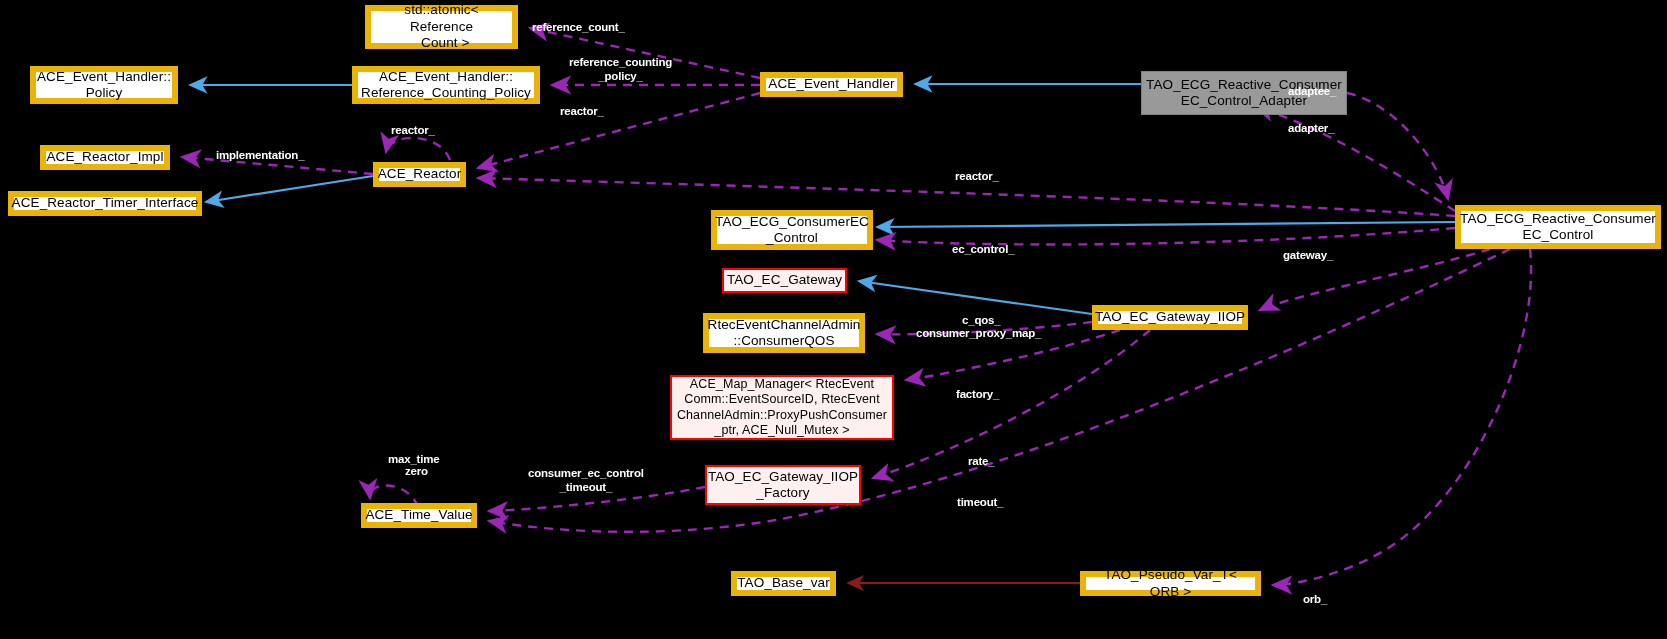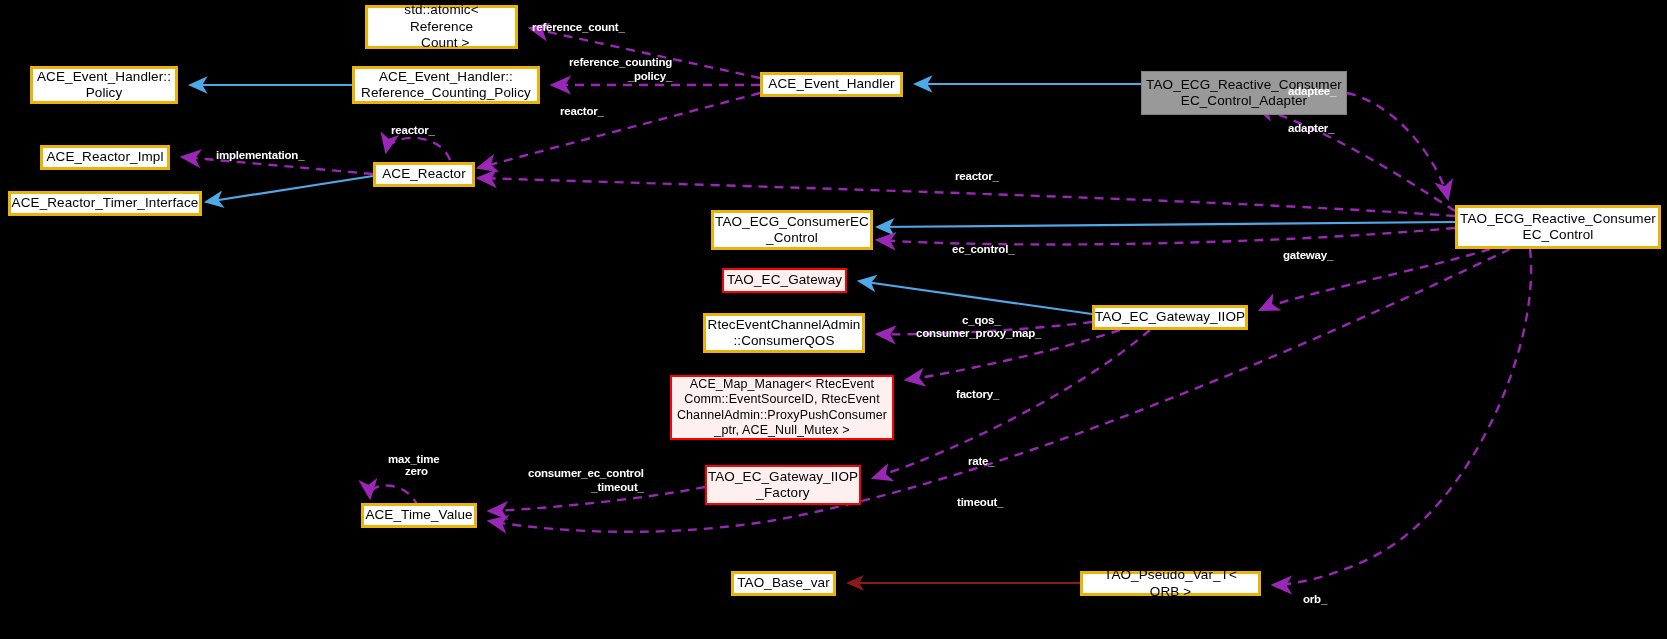--- a/index.html
+++ b/index.html
@@ -27,39 +27,39 @@
     position: absolute;
     box-sizing: border-box;
     display: flex;
     align-items: center;
     justify-content: center;
     text-align: center;
     font-size: 13.5px;
     line-height: 1.22;
     color: #000000;
     background: #ffffff;
-    border: 3px solid #eab308;
+    border: 6px solid #eab308;
     padding: 2px 5px;
     white-space: pre-line;
     letter-spacing: 0.1px;
   }
   .node.gray {
     background: #999999;
     border: 1px solid #808080;
   }
   .node.pinkred {
     background: #fff0f0;
     border: 2px solid #ff0000;
   }
   .edge-label {
     position: absolute;
     color: #ffffff;
     font-size: 11.5px;
     line-height: 1.2;
-    text-align: right;
+    text-align: center;
     white-space: pre-line;
     font-family: "Liberation Sans", sans-serif;
     font-weight: bold;
     letter-spacing: -0.2px;
   }
 </style>
 </head>
 <body>
 
 <div id="diagram-root">
@@ -119,21 +119,21 @@
   <div class="node" style="left:352px;top:66px;width:188px;height:38px;">ACE_Event_Handler::
 Reference_Counting_Policy</div>
 
   <div class="node" style="left:760px;top:72px;width:143px;height:25px;">ACE_Event_Handler</div>
 
   <div class="node gray" style="left:1141px;top:71px;width:206px;height:44px;">TAO_ECG_Reactive_Consumer
 EC_Control_Adapter</div>
 
   <div class="node" style="left:40px;top:145px;width:130px;height:25px;">ACE_Reactor_Impl</div>
 
-  <div class="node" style="left:373px;top:162px;width:102px;height:25px;">ACE_Reactor</div>
+  <div class="node" style="left:373px;top:162px;width:93px;height:25px;">ACE_Reactor</div>
 
   <div class="node" style="left:8px;top:191px;width:194px;height:25px;">ACE_Reactor_Timer_Interface</div>
 
   <div class="node" style="left:1455px;top:205px;width:206px;height:44px;">TAO_ECG_Reactive_Consumer
 EC_Control</div>
 
   <div class="node" style="left:703px;top:210px;width:162px;height:40px;margin-left:8px;">TAO_ECG_ConsumerEC
 _Control</div>
 
   <div class="node pinkred" style="left:722px;top:268px;width:125px;height:25px;">TAO_EC_Gateway</div>

